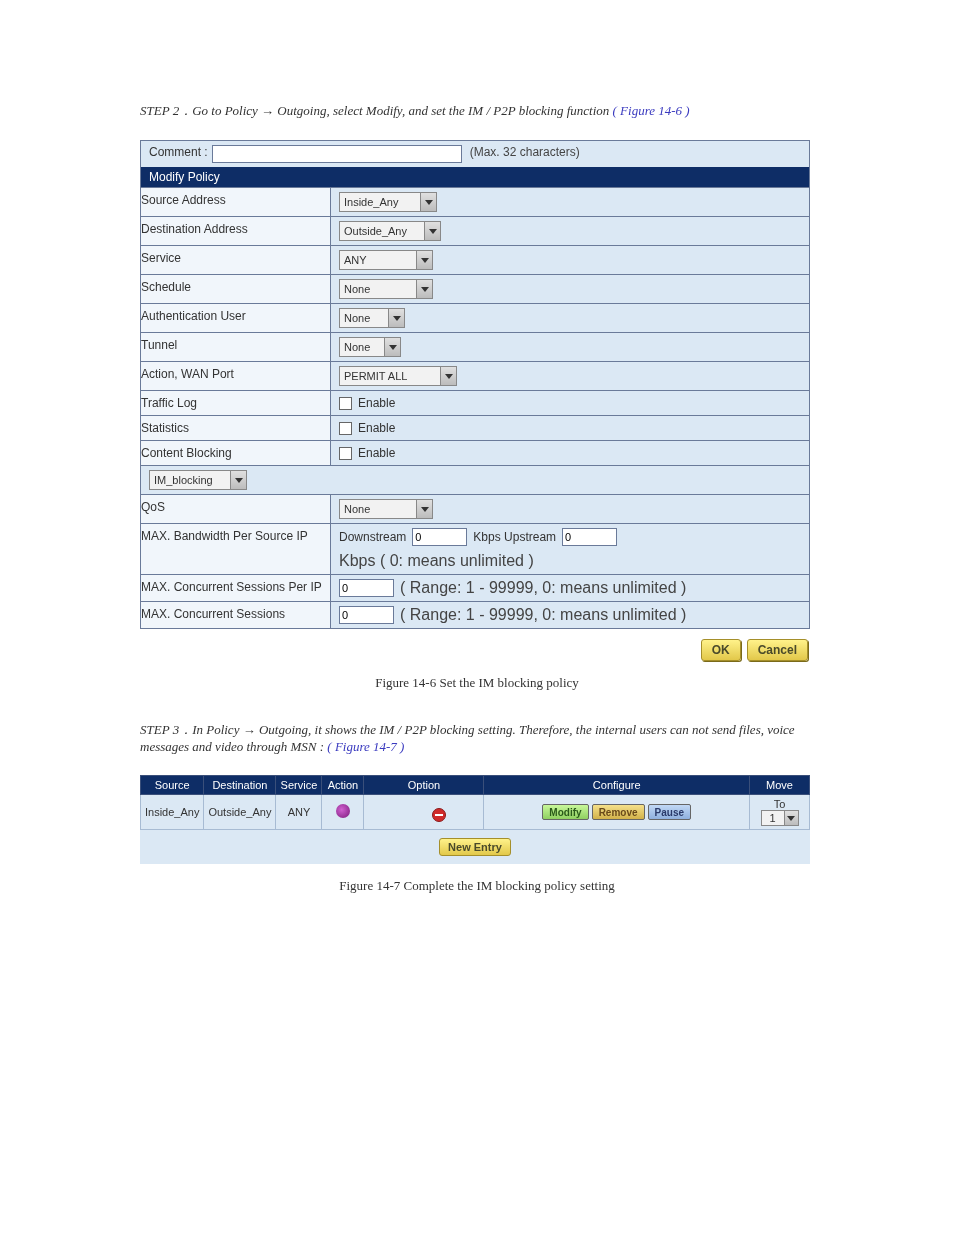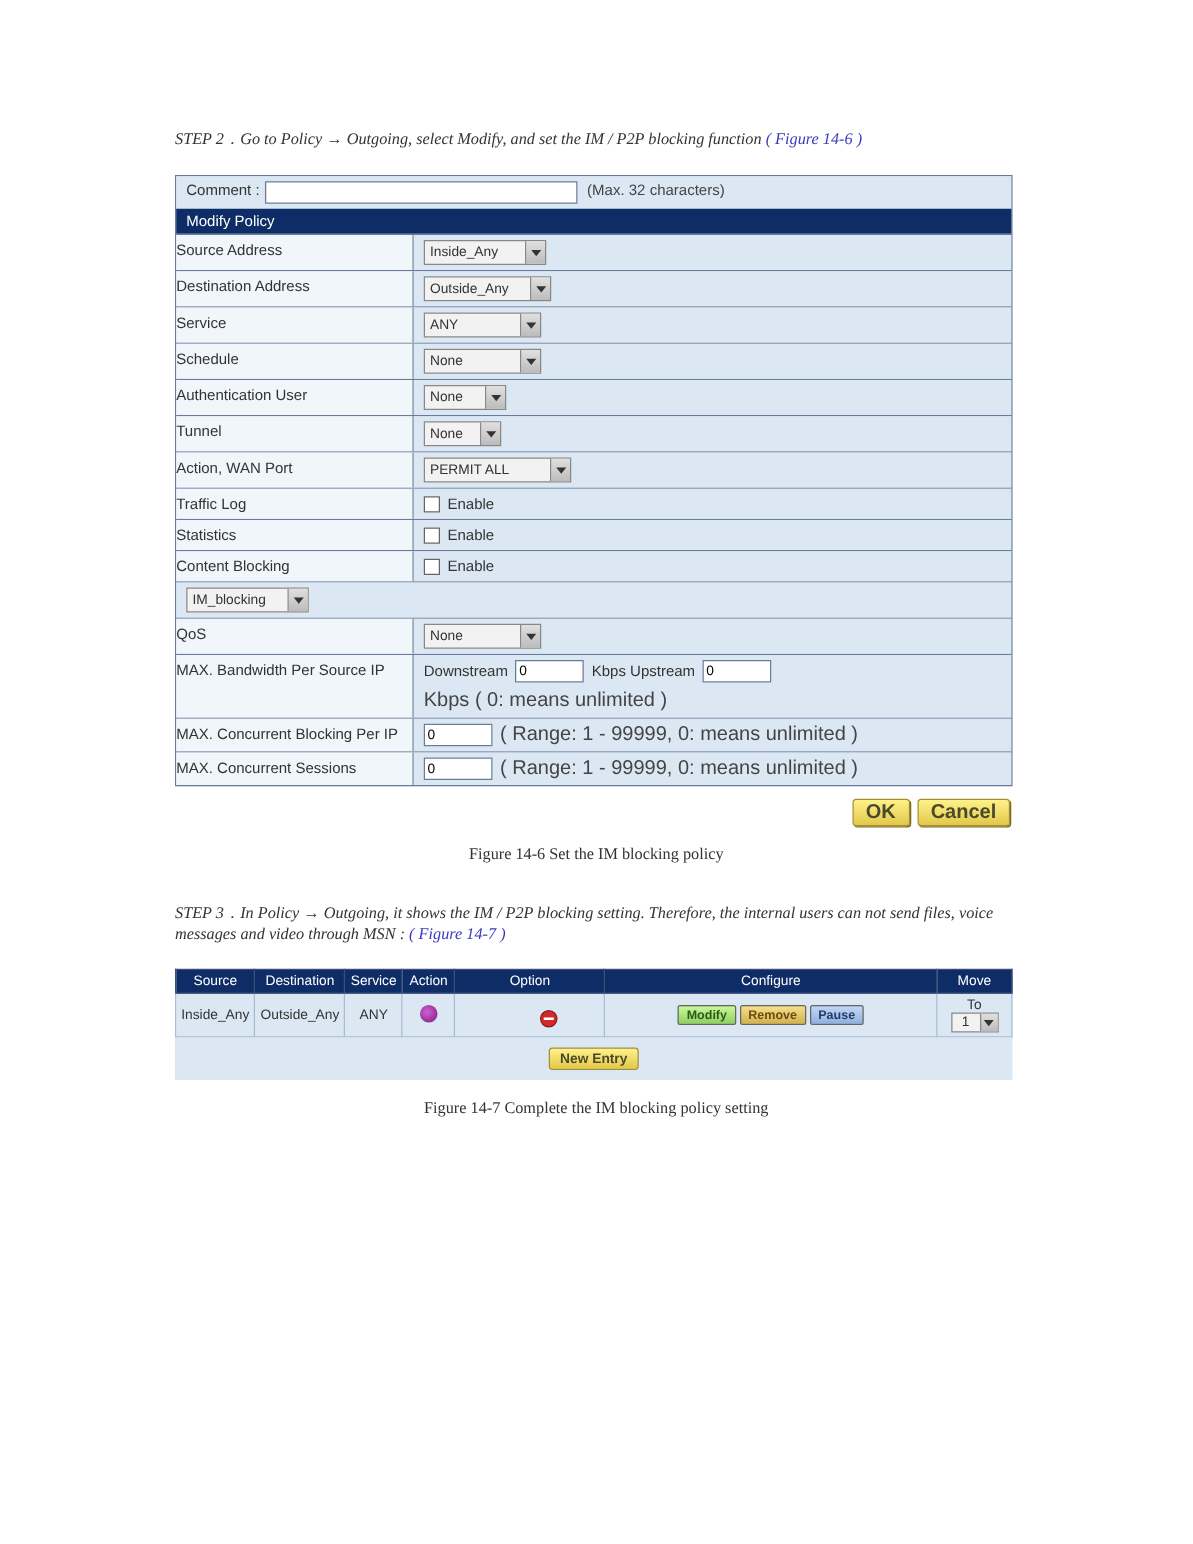--- a/index.html
+++ b/index.html
@@ -122,21 +122,21 @@
     gap: 6px;
     padding: 10px 2px 0 0;
   }
   .btn3d {
     display: inline-flex;
     align-items: center;
     justify-content: center;
     height: 22px;
     padding: 0 10px;
     font-weight: bold;
-    font-size: 16px;
+    font-size: 12px;
     color: #4a4a2a;
     background: linear-gradient(#fff28a,#e2c84a);
     border: 1px solid #a58f2a;
     border-radius: 3px;
     box-shadow: 1px 1px 0 #7a6a1a;
   }
 
   
   .tbl-wrap {
     width: 670px;
@@ -361,21 +361,21 @@
       <div class="field-value">
         <span>Downstream</span>
         <input class="num-input" value="0" style="">
         <span>Kbps Upstream</span>
         <input class="num-input" value="0" style="">
         <span class="hint">Kbps ( 0: means unlimited )</span>
       </div>
     </div>
 
     <div class="field">
-      <div class="field-label">MAX. Concurrent Blocking Per IP</div>
+      <div class="field-label">MAX. Concurrent Sessions Per IP</div>
       <div class="field-value">
         <input class="num-input" value="0" style="">
         <span class="hint">( Range: 1 - 99999, 0: means unlimited )</span>
       </div>
     </div>
 
     <div class="field">
       <div class="field-label">MAX. Concurrent Sessions</div>
       <div class="field-value">
         <input class="num-input" value="0" style="">

